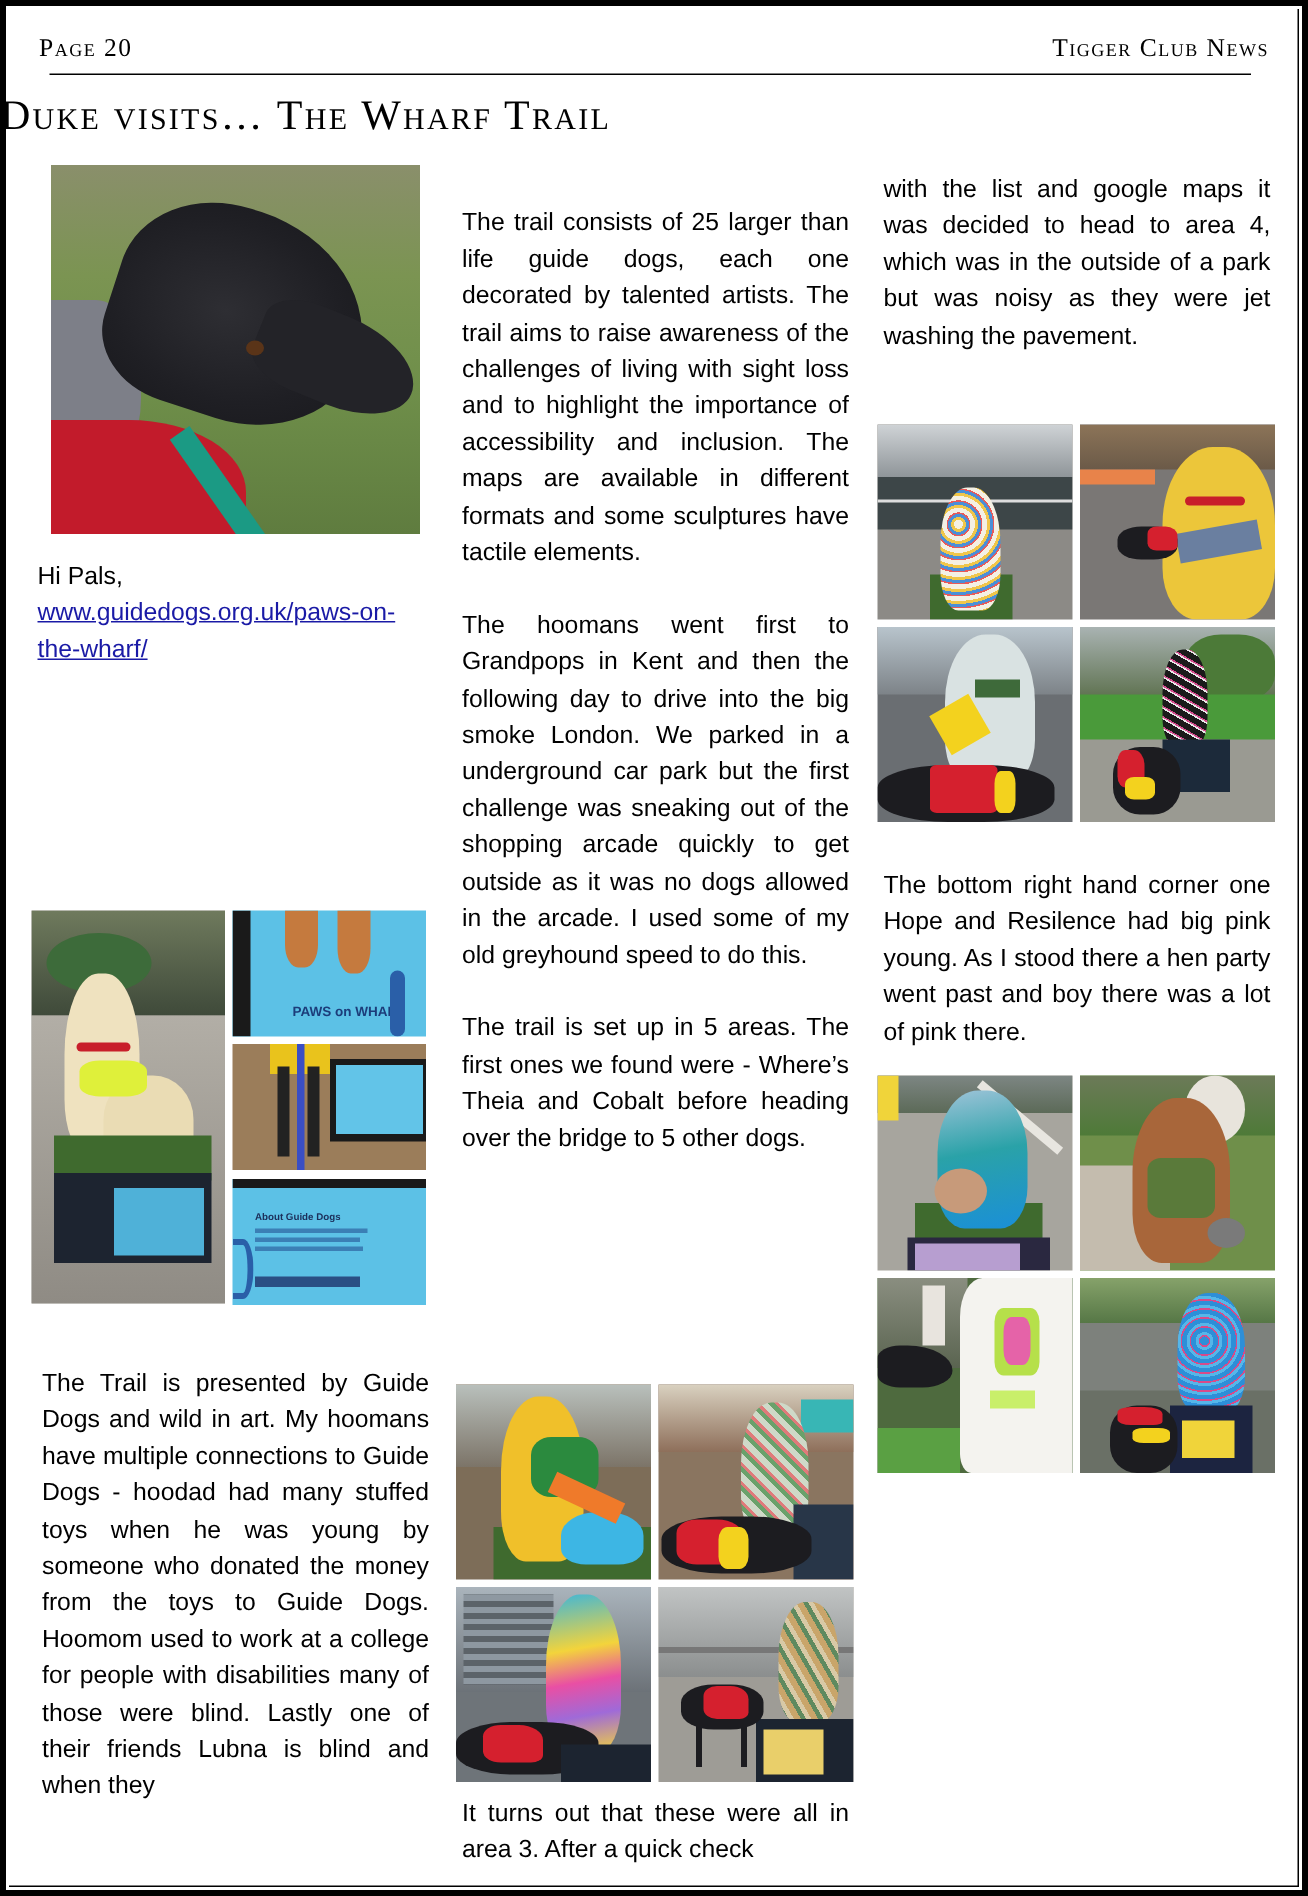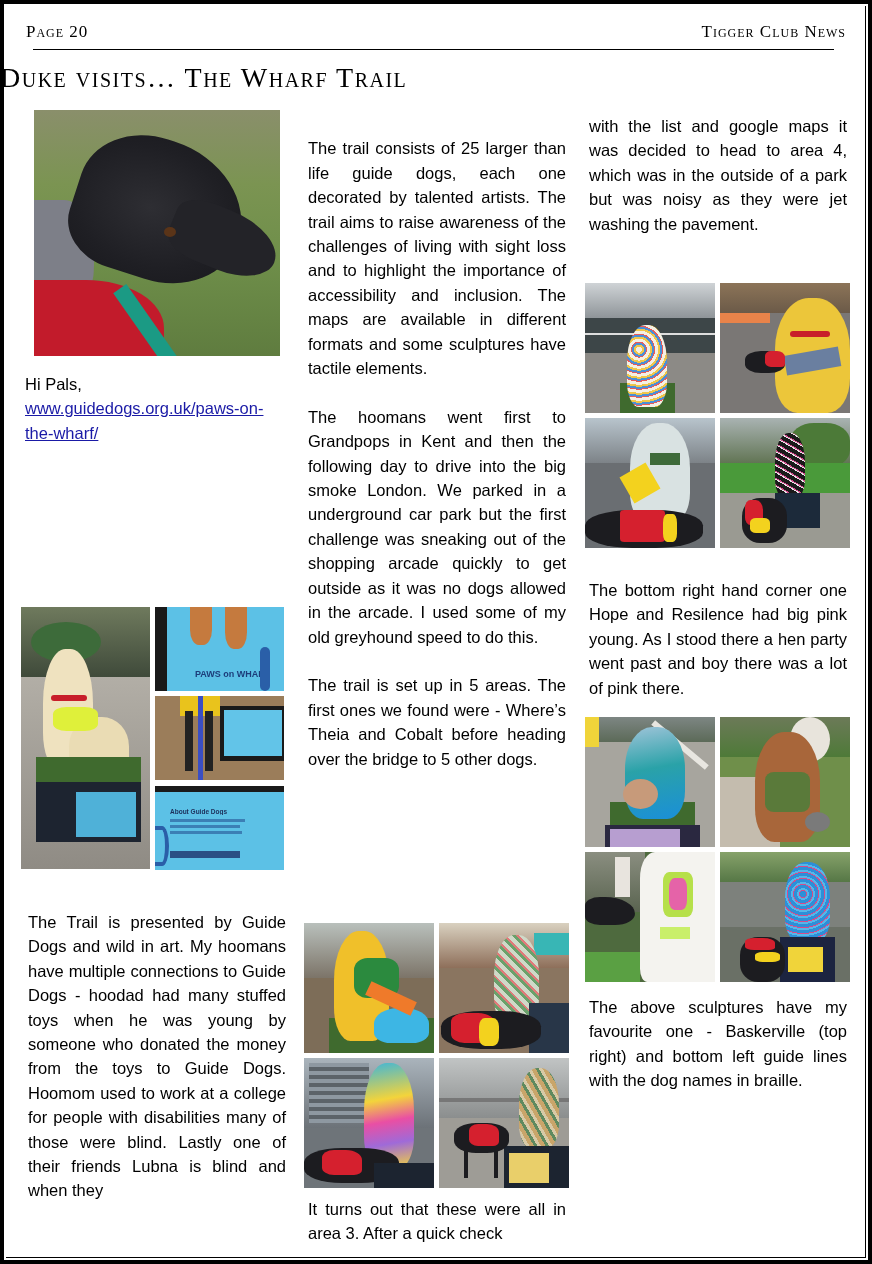--- a/index.html
+++ b/index.html
@@ -280,15 +280,14 @@
   <div class="ph" style="left:0;top:30px;width:130px;height:45px;background:#7d817c;"></div>
   <div class="dogshape" style="left:65px;top:10px;width:45px;height:80px;background:repeating-radial-gradient(circle at 40% 40%,#2d8fd8 0 3px,#d84a8a 3px 4px,#56b6e8 4px 6px);"></div>
   <div class="ph" style="left:60px;top:85px;width:55px;height:45px;background:#1c2440;"></div>
   <div class="ph" style="left:68px;top:95px;width:35px;height:25px;background:#f0d43a;"></div>
   <div class="black-dog" style="left:20px;top:85px;width:45px;height:45px;"></div>
   <div class="coat-red" style="left:25px;top:86px;width:30px;height:12px;"></div>
   <div class="coat-yellow" style="left:35px;top:100px;width:25px;height:10px;"></div>
 </div>
 
 <div class="body-text" style="left:589px; top:995px; width:258px;">
-  <p>The above sculptures have my favourite one - Baskerville (top right) and bottom left guide lines with the dog names in braille.</p>
   <div class="gap"></div>
 </div>
 
 </body></html>

